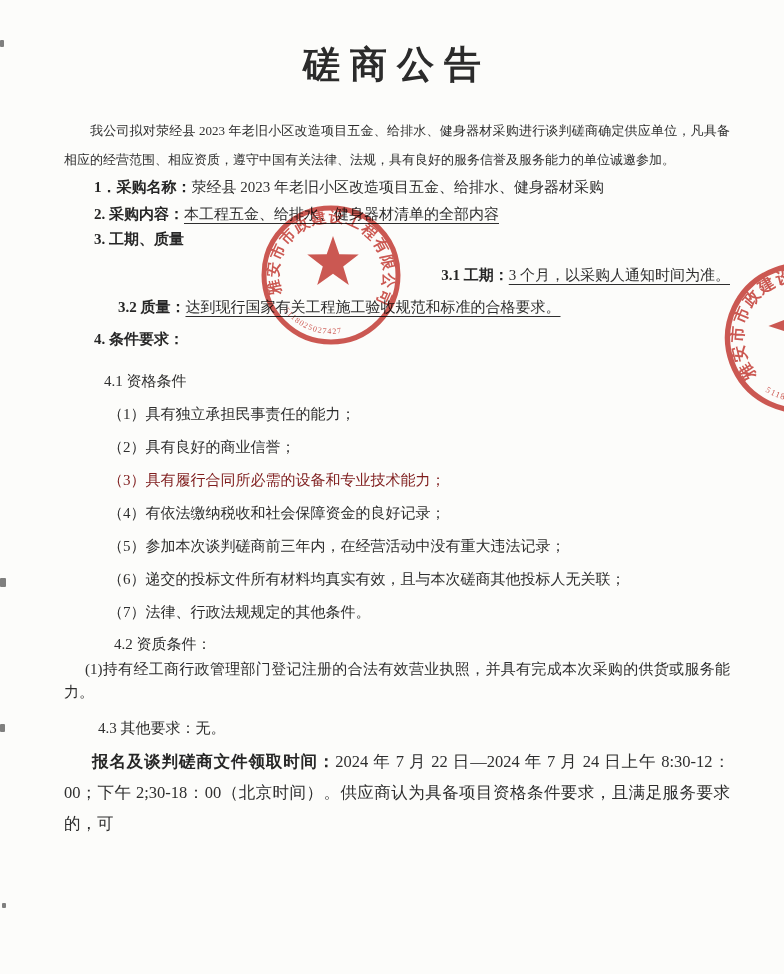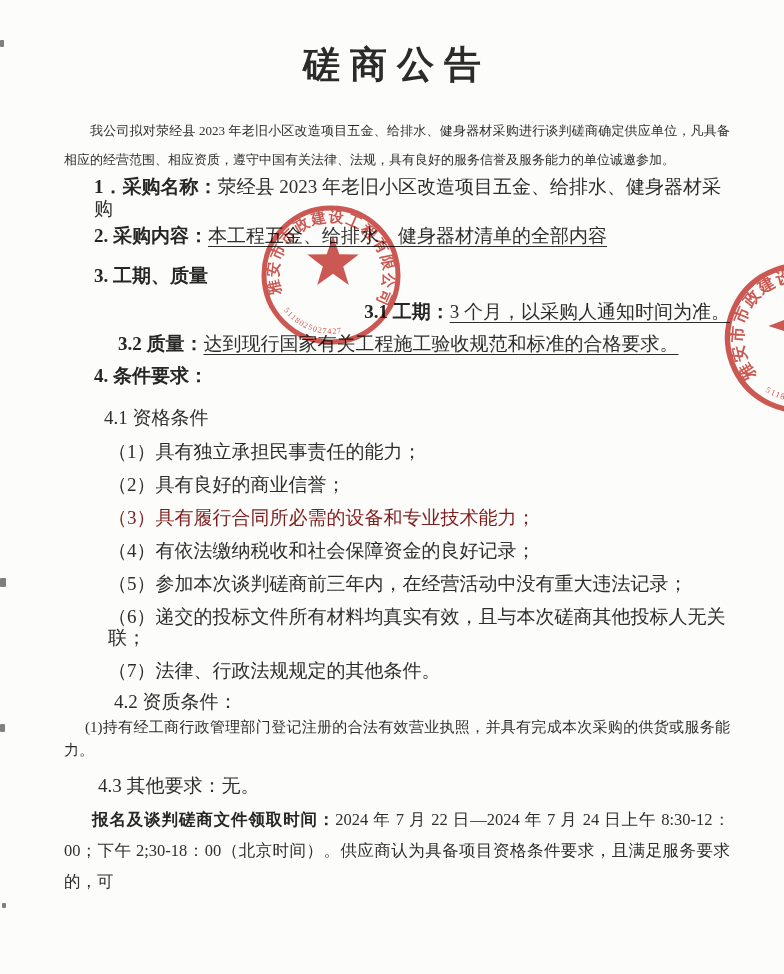--- a/index.html
+++ b/index.html
@@ -11,28 +11,28 @@
   }
   .content{padding:0 54px 0 64px;}
   .title{
     margin:0;padding-top:40px;text-align:center;
     font-size:37px;font-weight:bold;letter-spacing:10px;color:#2b2b2b;
   }
   .intro{
     margin:26px 0 0 0;font-size:13px;line-height:29px;
     text-align:justify;text-indent:2em;
   }
-  .row{font-size:19px;line-height:22px;}
+  .row{font-size:15px;line-height:22px;}
   .lv1{margin-left:30px;}
   .lv2{margin-left:54px;}
   .sec41{margin-left:40px;}
   .sec42{margin-left:50px;}
   .sec43{margin-left:34px;}
   .qual{margin-left:44px;line-height:21px;}
-  .mt1{margin-top:2px;} .mt2{margin-top:5px;} .mt3{margin-top:18px;}
+  .mt1{margin-top:2px;} .mt2{margin-top:5px;} .mt3{margin-top:3px;}
   .mt4{margin-top:14px;text-align:right;} .mt5{margin-top:10px;} .mt6{margin-top:20px;}
   .mtq{margin-top:12px;}
   .mt7{margin-top:10px;} .mt8{margin-top:3px;} .mt9{margin-top:13px;}
   .para{
     font-size:15px;line-height:23px;text-align:justify;text-indent:1.4em;
   }
   .closing{
     margin:7px 0 0 0;font-size:16.5px;line-height:31px;
     text-align:justify;text-indent:1.7em;
   }

